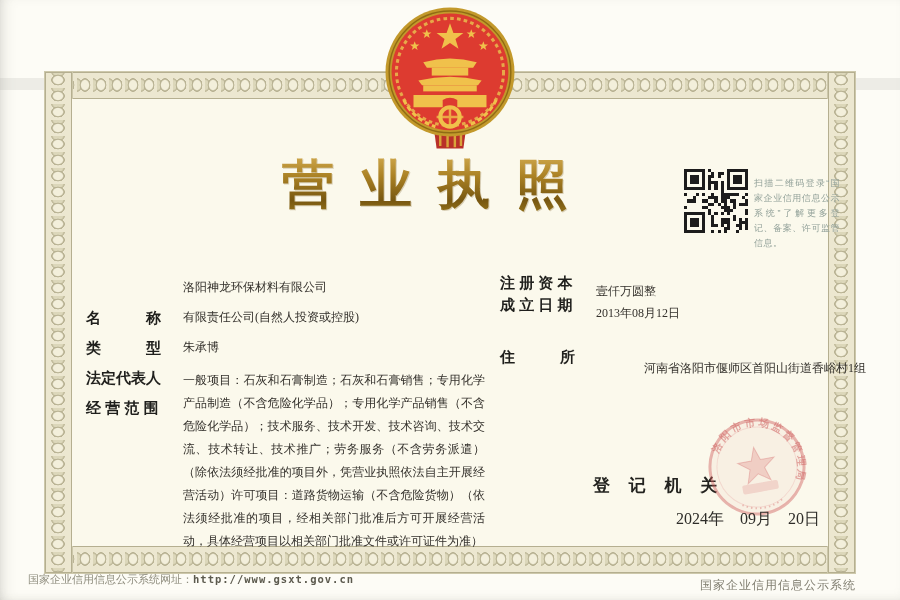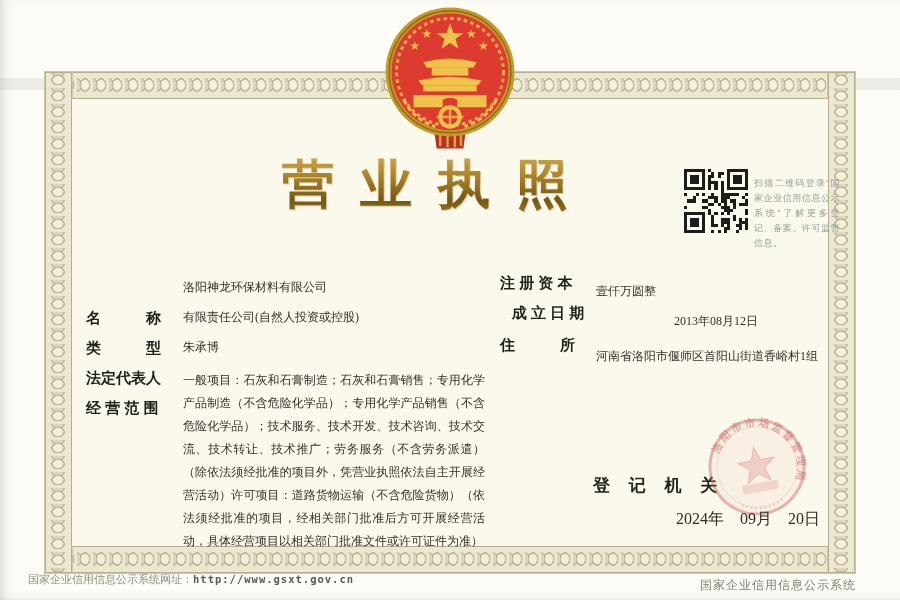--- a/index.html
+++ b/index.html
@@ -61,22 +61,22 @@
   .row .lbl { font-weight:bold; font-size:15px; color:#1f1f1c; white-space:pre; flex:none; }
   .row .val { font-family:Liberation Serif, serif; font-size:12px; color:#33302b;margin-top:9px; }
   .lcol .lbl { width:97px;margin-top:39px; }
   .rcol .lbl { width:96px; }
   .r-name  { left:86px; top:270px; }  .r-name  .val { width:300px; }
   .r-type  { left:86px; top:300px; }  .r-type  .val { width:300px; }
   .r-legal { left:86px; top:330px; }  .r-legal .val { width:300px; }
   .r-scope { left:86px; top:360px; }
   .r-scope .val { width:302px; line-height:23px; text-align:justify; }
   .r-cap   { left:500px; top:274px; } .r-cap  .val { width:240px; }
-  .r-date  { left:500px; top:304px;text-align:center; } .r-date .val { width:240px; }
-  .r-addr  { left:500px; top:336px; } .r-addr .val { width:248px; line-height:22px; }
+  .r-date  { left:500px; top:296px; } .r-date .val { width:240px; }
+  .r-addr  { left:500px; top:348px;gap:48px; } .r-addr .val { width:248px; line-height:22px; }
 
   
   .authority { position:absolute; left:593px; top:474px; z-index:4;
                font-size:17px; font-weight:bold; letter-spacing:7px; color:#23231f; white-space:pre; }
   .reg-date { position:absolute; left:620px; top:509px; width:200px; z-index:7;
               font-family:"Liberation Serif", serif; font-size:16px; color:#2e2d29;
               text-align:right; white-space:pre; }
 
   
   .seal { position:absolute; left:706px; top:416px; width:102px; height:102px; z-index:5;

